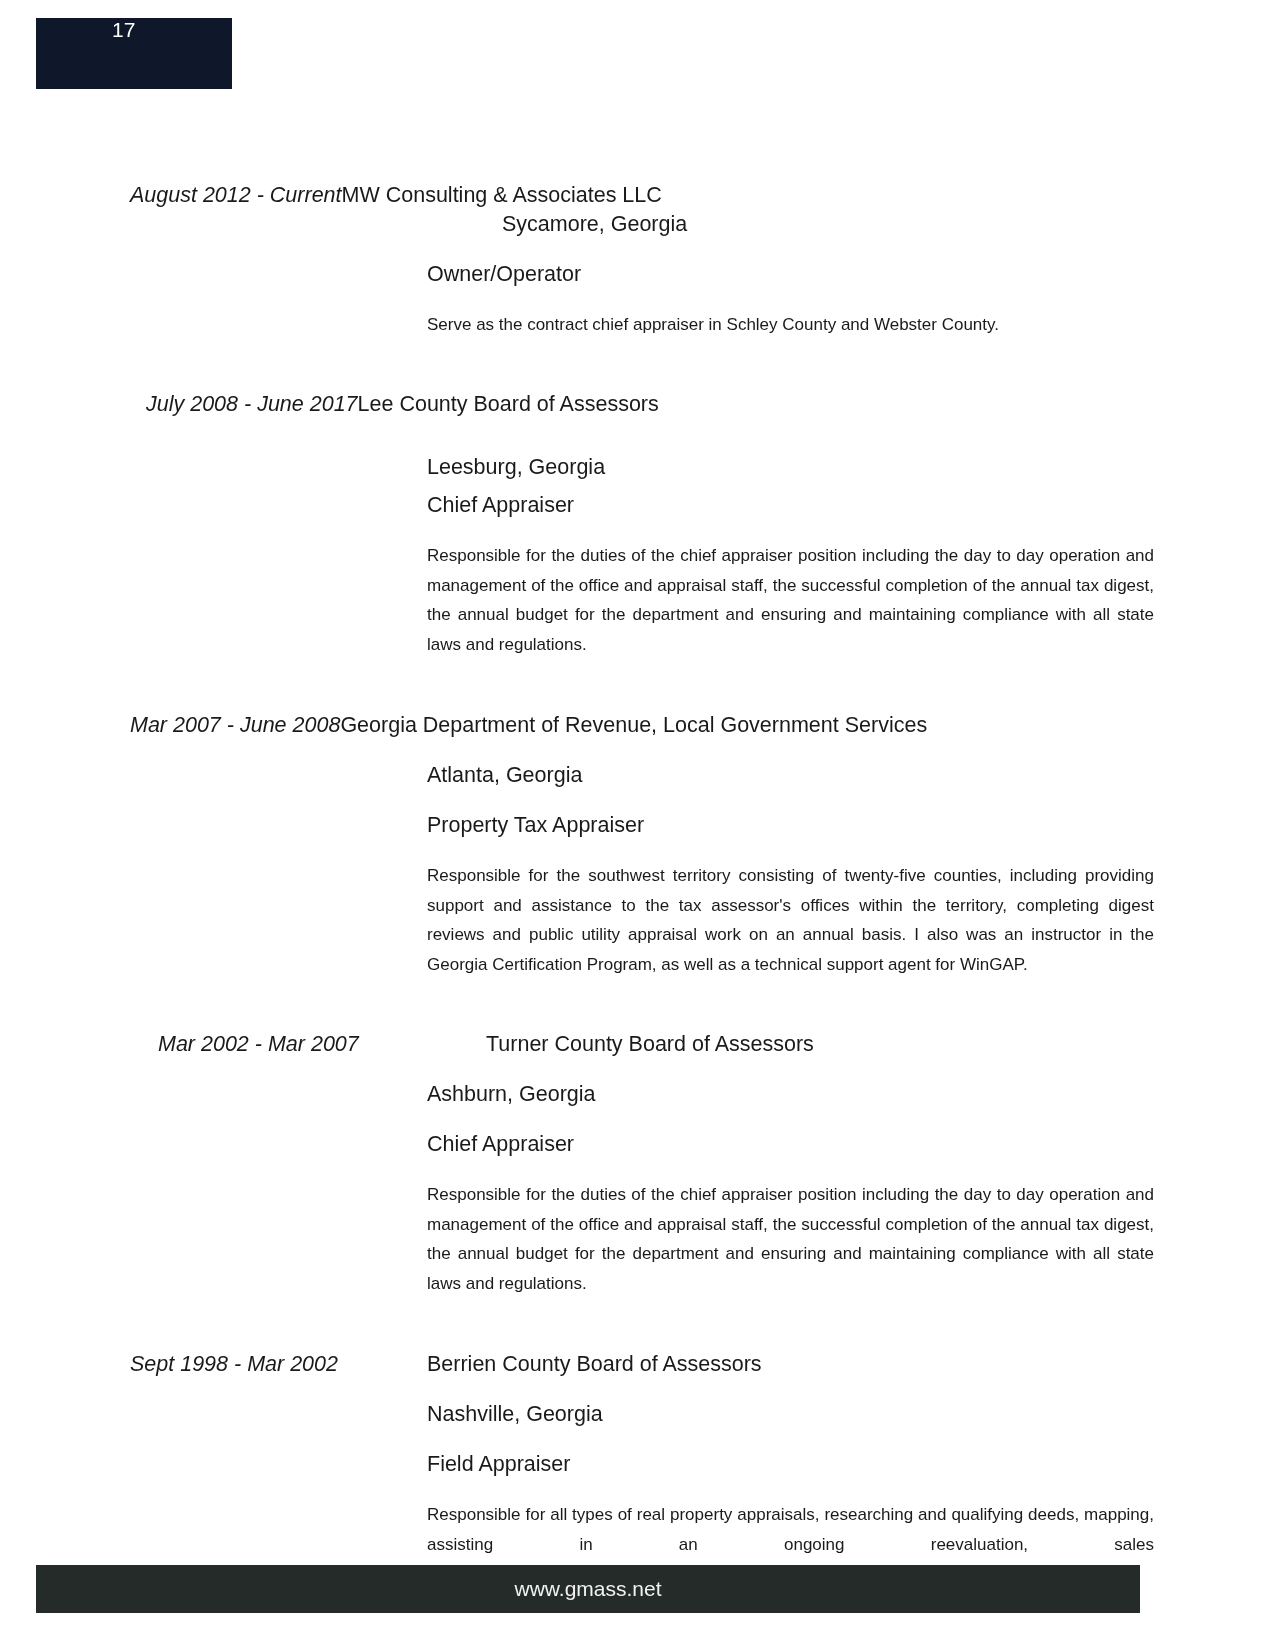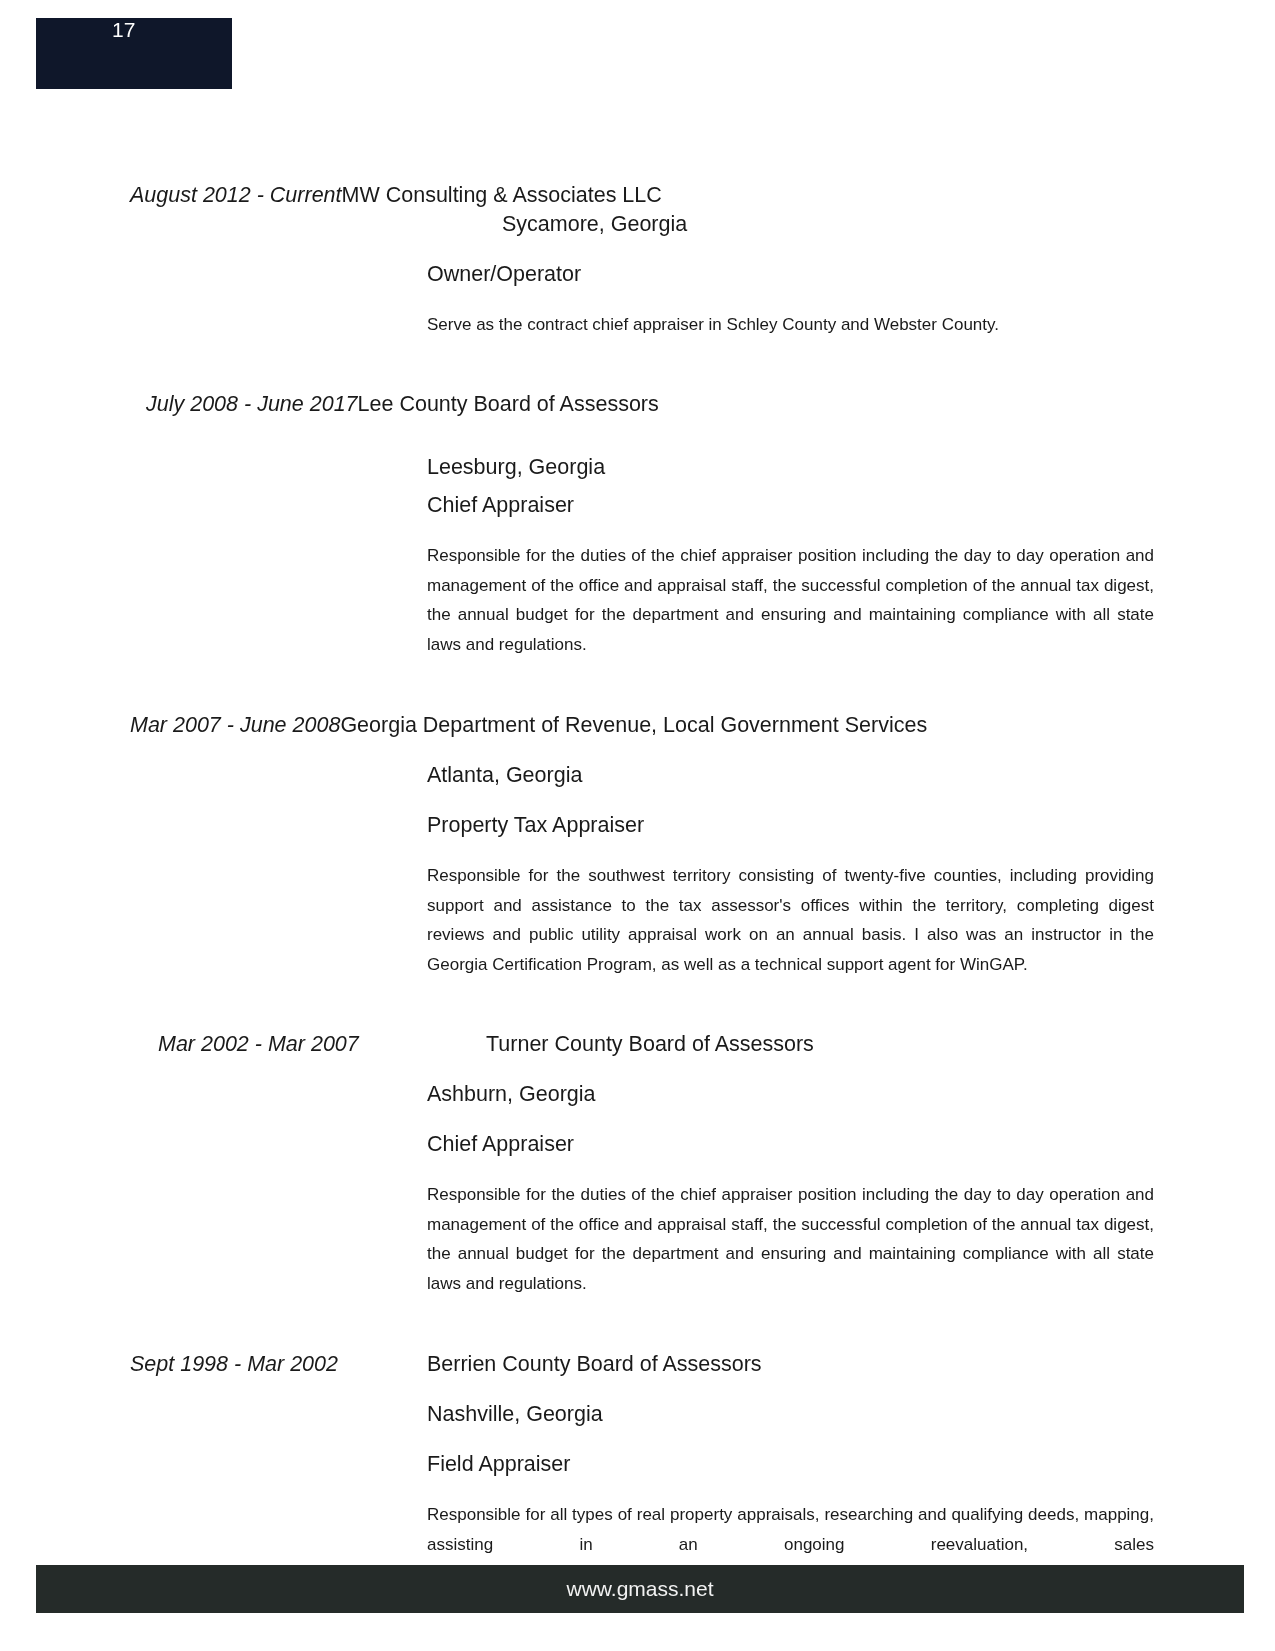--- a/index.html
+++ b/index.html
@@ -51,21 +51,21 @@
       left: 427px;
       width: 727px;
       font-size: 17px;
       line-height: 29.6px;
       text-align: justify;
     }
     .footer-bar {
       position: absolute;
       left: 36px;
       top: 1565px;
-      width: 1208px;
+      width: 1104px;
       height: 48px;
       background: #252b29;
     }
     .footer-text {
       position: absolute;
       left: 0;
       width: 100%;
       top: 12px;
       text-align: center;
       color: #f2f2f2;

